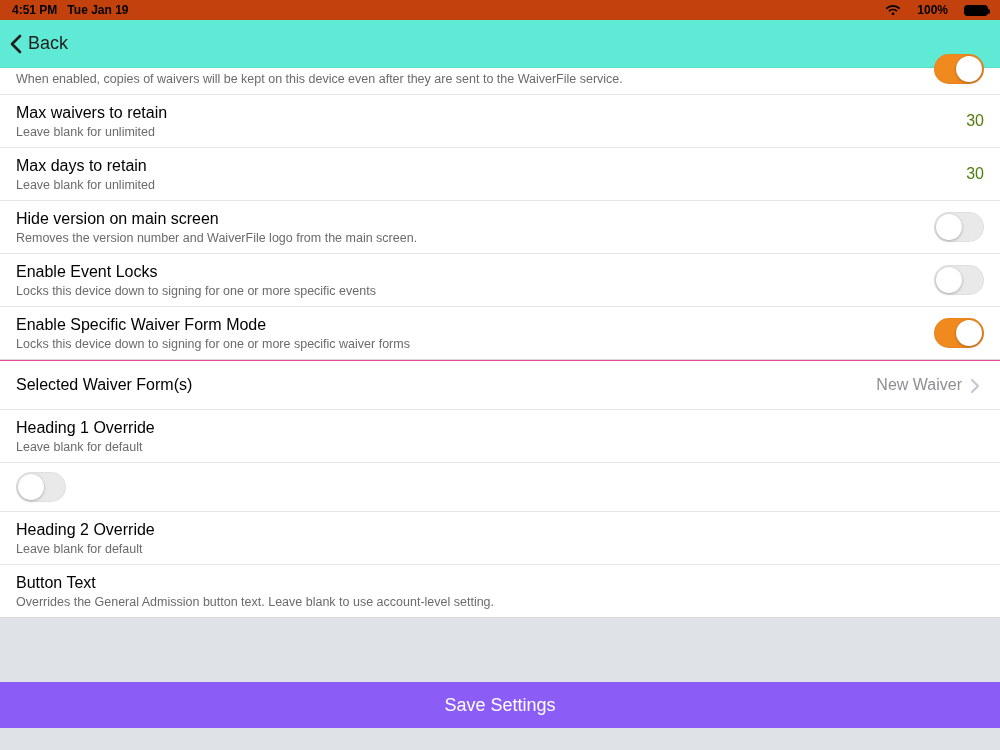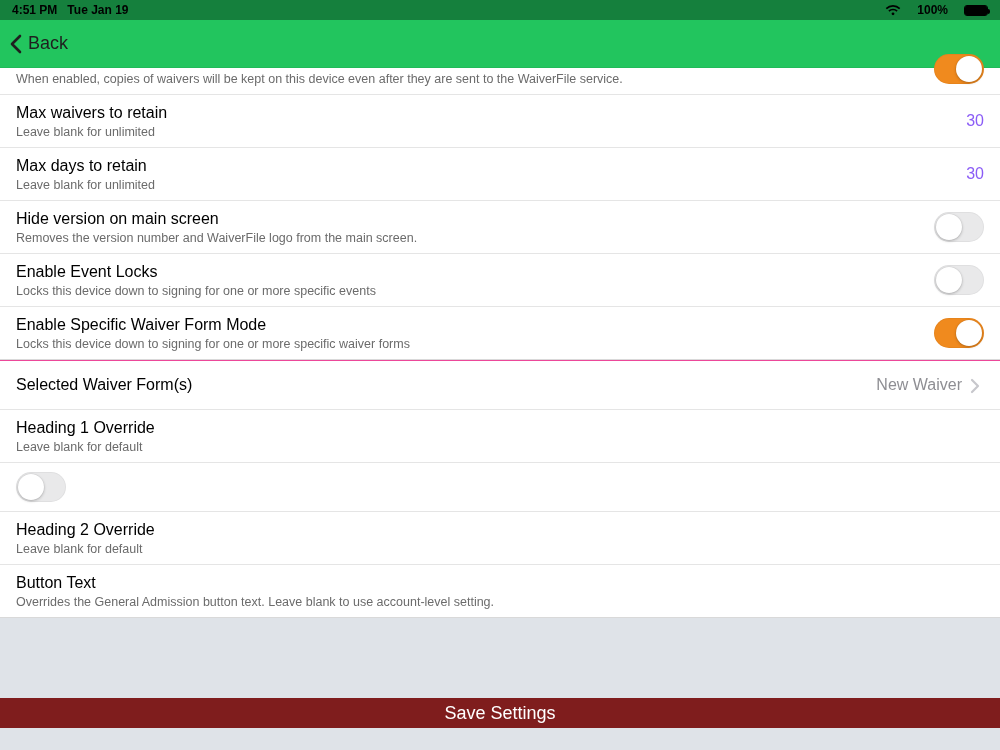--- a/index.html
+++ b/index.html
@@ -8,21 +8,21 @@
     height: 750px;
     font-family: -apple-system, "Helvetica Neue", Helvetica, Arial, sans-serif;
     background: #dfe3e8;
     color: #000;
     overflow: hidden;
   }
 
   
   .status-bar {
     height: 20px;
-    background: #15803d;
+    background: #c2410c;
     display: flex;
     align-items: center;
     font-size: 12px;
     font-weight: 600;
     padding: 8px 12px;
     color: #000;
   }
   .status-left { display: flex; gap: 10px; }
   .status-right { margin-left: auto; display: flex; align-items: center; gap: 16px; }
   .wifi-icon svg { display: block; }
@@ -34,21 +34,21 @@
   }
   .battery::after {
     content: ""; position: absolute; right: -3px; top: 3px;
     width: 2px; height: 5px; background: #000; border-radius: 0 2px 2px 0;
   }
   .battery-fill { width: 100%; height: 100%; background: #000; border-radius: 1.5px; }
 
   
   .nav-bar {
     height: 48px;
-    background: #22c55e;
+    background: #5eead4;
     display: flex;
     align-items: center;
     padding: 0 6px;
     border-bottom: 1px solid rgba(0,0,0,0.05);
   }
   .back-btn {
     display: flex; align-items: center; gap: 0px;
     color: #1f1f1f; font-size: 18px; font-weight: 400;
     cursor: pointer;
   }
@@ -72,21 +72,21 @@
     padding: 8px 16px 8px 16px;
     border-bottom: 1px solid #e5e5e5;
     min-height: 49px;
     position: relative;
   }
   .row:last-child { border-bottom: none; gap: 46px; }
   .row-text { flex: 1 1 auto; padding-right: 10px; }
   .row-title { font-size: 16px; color: #000; line-height: 1.25; }
   .row-sub   { font-size: 12.5px; color: #6b6b6b; margin-top: 2px; }
   .row-right { display: flex; align-items: center; gap: 8px; }
-  .row-value { font-size: 16px; color: #8b5cf6; }
+  .row-value { font-size: 16px; color: #4d7c0f; }
   .row-link-value { font-size: 16px; color: #8e8e93; }
   .chevron-right { width: 14px; height: 14px; }
   .chevron-right svg { display:block; }
 
   .row.partial-top { border-bottom: 1px solid #e5e5e5; }
   .row.partial-top { min-height: 0; padding-top:2px; padding-bottom:8px; }
 
   
   .switch {
     width: 50px; height: 30px; border-radius: 15px;
@@ -115,22 +115,22 @@
 
   .gap {
     height: 44px;
     background: #dfe3e8;
   }
 
   
   .save-bar {
     position: absolute;
     left: 0; right: 0; bottom: 22px;
-    height: 30px;
-    background: #7f1d1d;
+    height: 46px;
+    background: #8b5cf6;
     color: #fff;
     display: flex; align-items: center; justify-content: center;
     font-size: 18px;
     cursor: pointer;
   }
 
   
   .page { position: relative; width: 1000px; height: 750px; }
 </style>
 </head>

